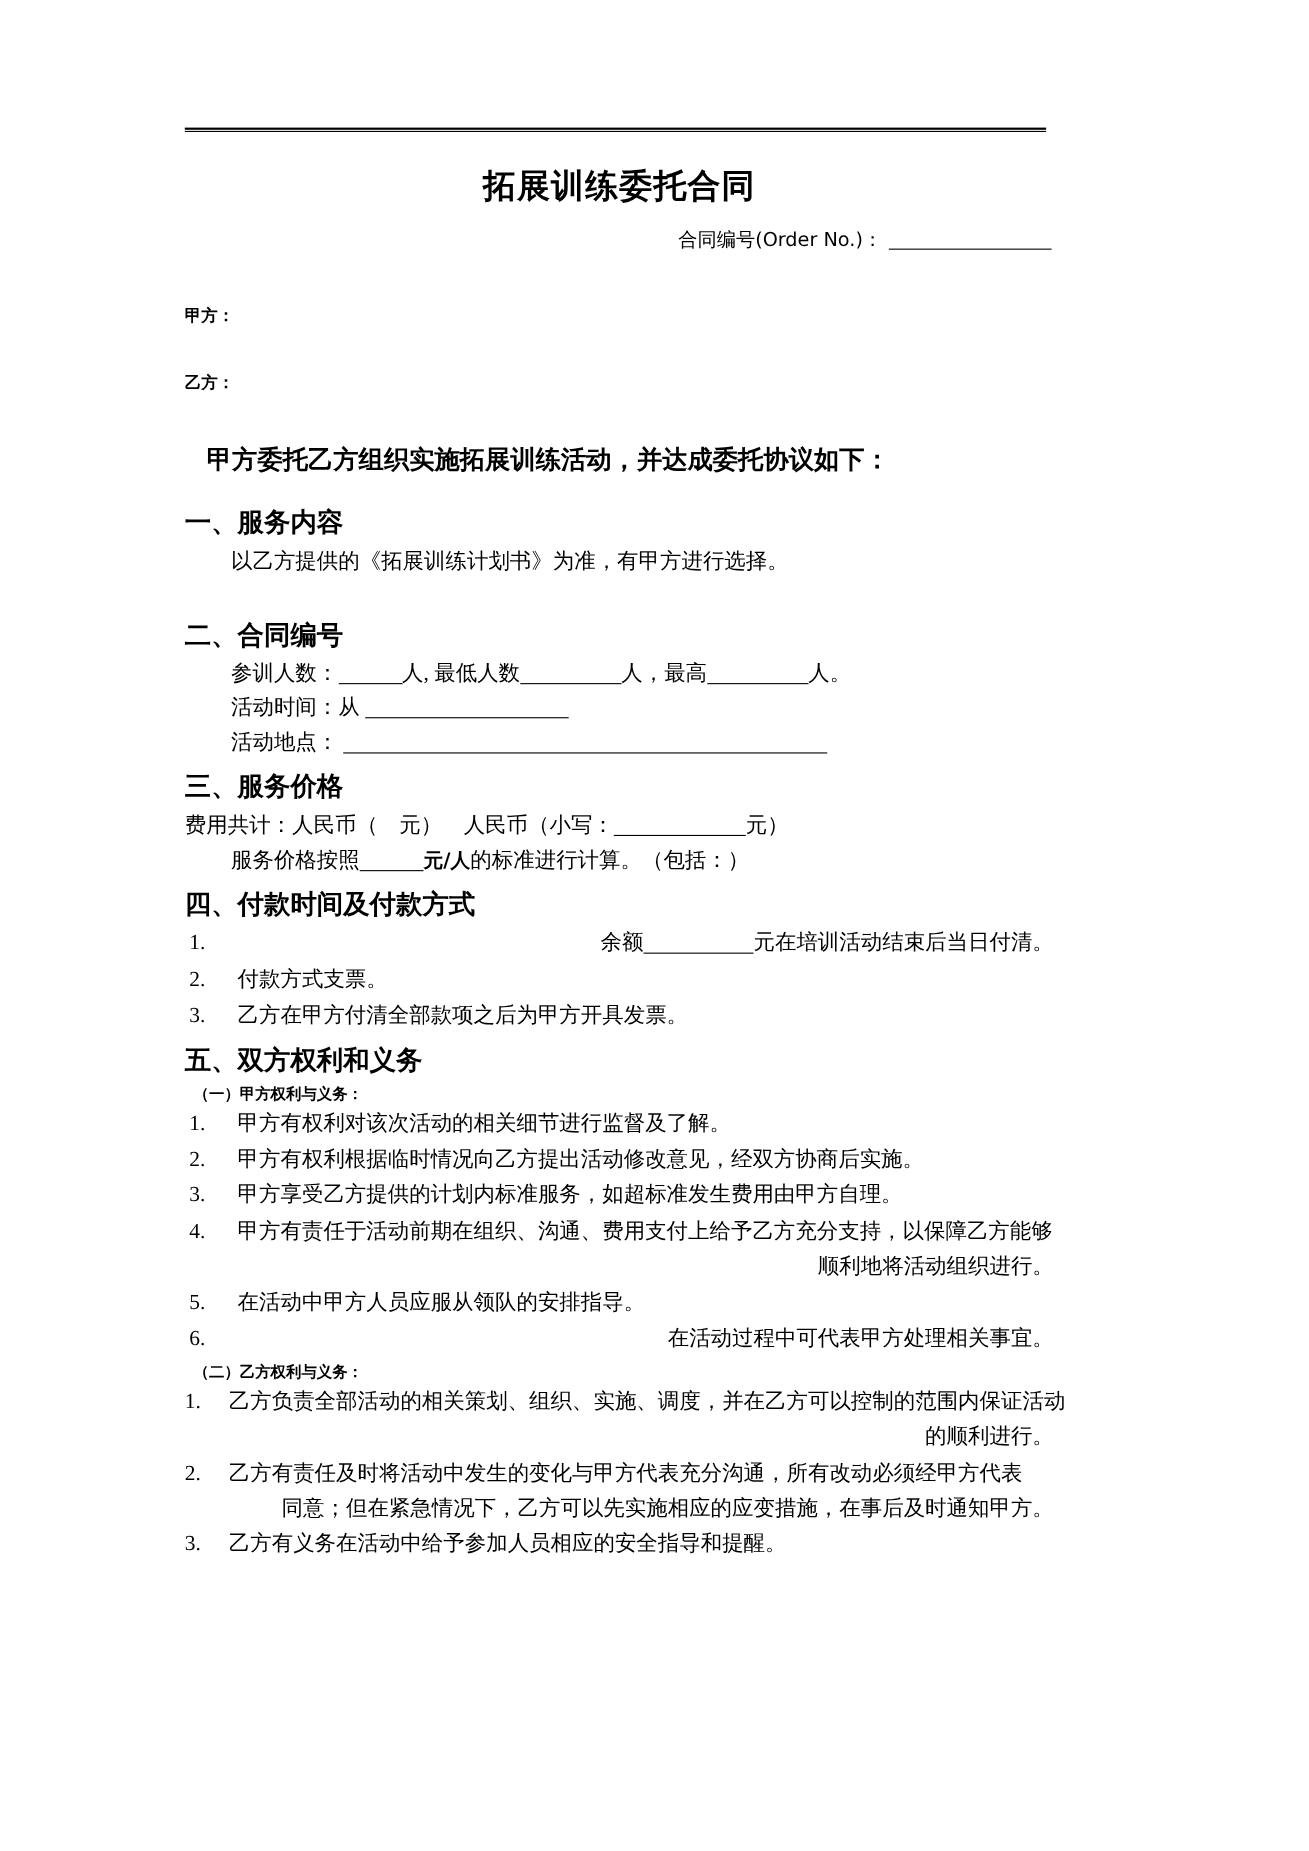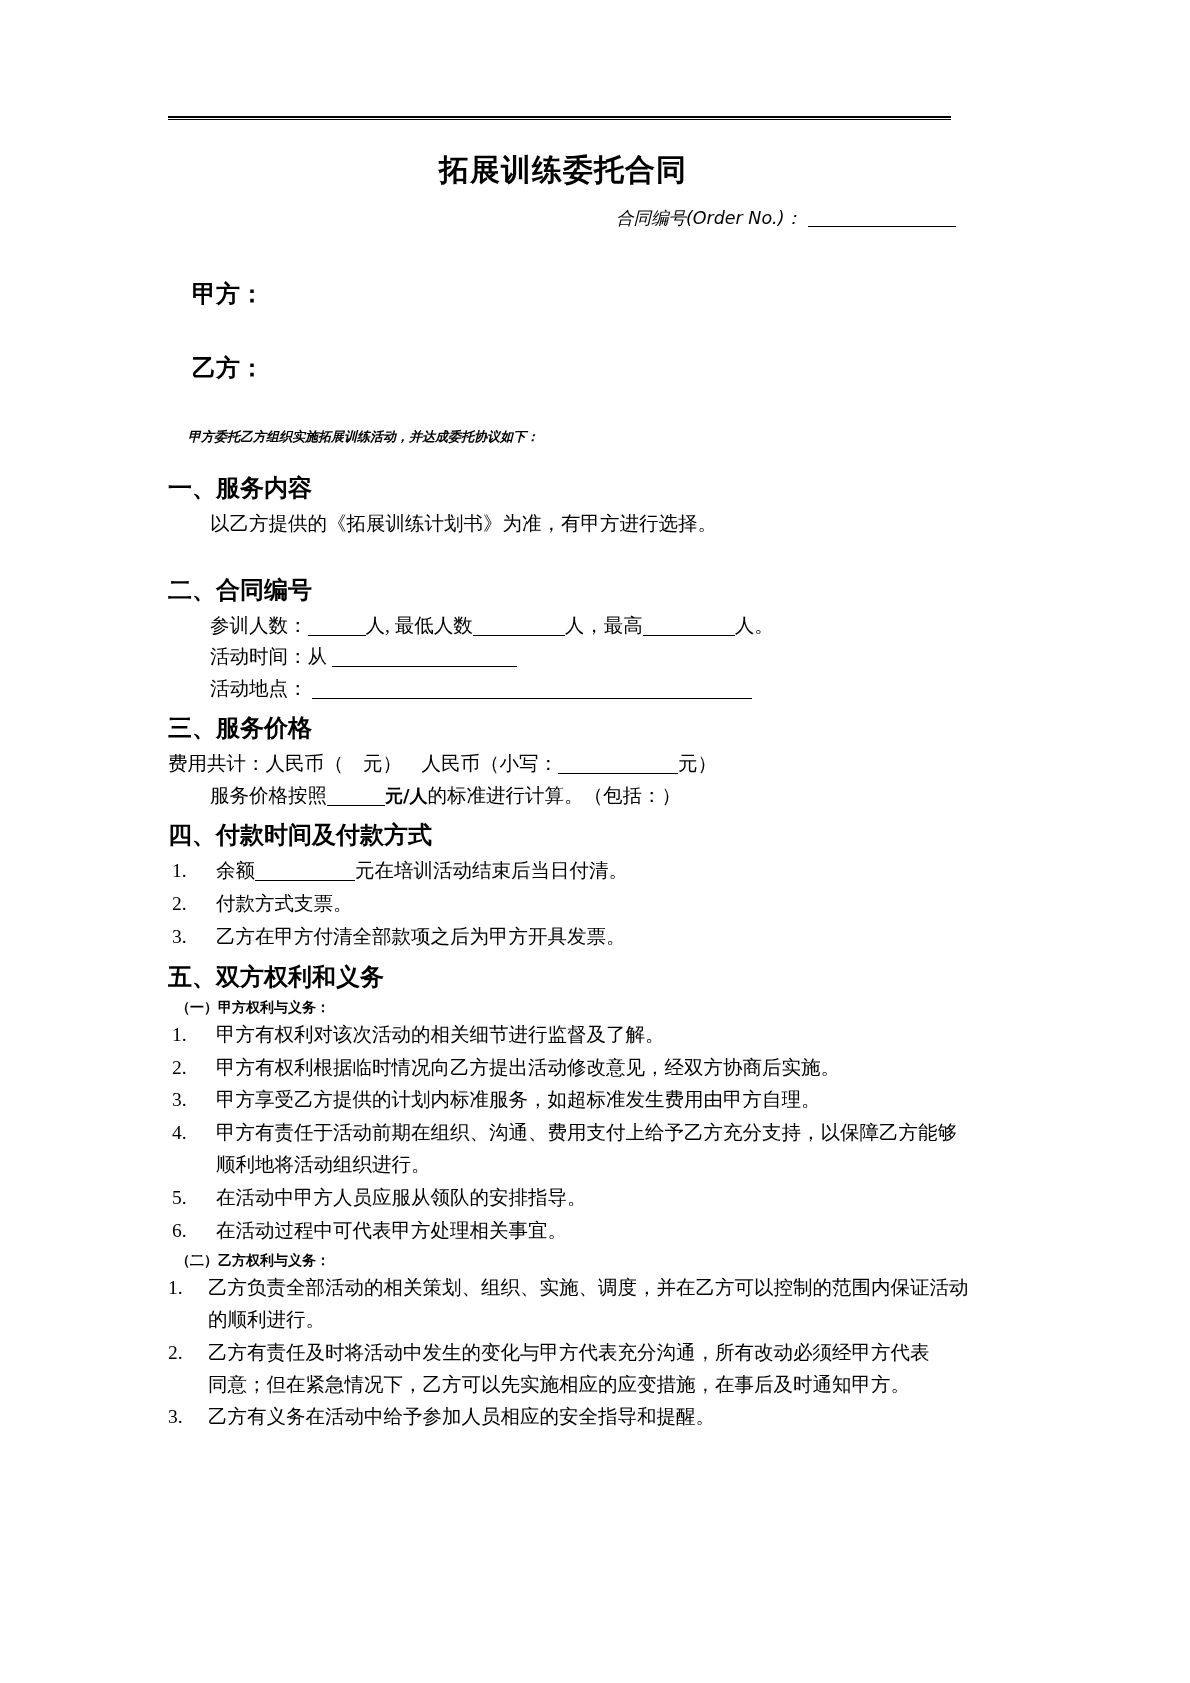--- a/index.html
+++ b/index.html
@@ -47,46 +47,43 @@
     line-height: 1.2;
   }
 
   .order-line {
     margin-top: 18px;
     text-align: right;
     font-family: "DejaVu Sans", "Liberation Sans", sans-serif;
     font-size: 17.5px;
     padding-right: 2px;
     white-space: nowrap;
-    font-style: italic;
   }
   .order-line .blank {
     display: inline-block;
     width: 148px;
     border-bottom: 1.4px solid #000;
     vertical-align: -3px;
     margin-left: 6px;
   }
 
   .party {
     font-family: "DejaVu Sans", "Liberation Sans", sans-serif;
     font-weight: bold;
-    font-size: 24px;
+    font-size: 15px;
     margin-top: 42px;
-    margin-left: 24px;
   }
   .party.first { margin-top: 48px; }
 
   .intro {
     font-family: "DejaVu Sans", "Liberation Sans", sans-serif;
     font-weight: bold;
-    font-size: 13px;
+    font-size: 23px;
     margin-top: 44px;
     padding-left: 20px;
-    font-style: italic;
   }
 
   .sec-head {
     font-family: "DejaVu Sans", "Liberation Sans", sans-serif;
     font-weight: bold;
     font-size: 24px;
     margin-top: 26px;
     margin-bottom: 4px;
   }
   .sec-head.tight { margin-top: 8px; }
@@ -145,20 +142,21 @@
     position: absolute;
     left: 4px;
     top: 0;
     width: 34px;
     font-size: 19.5px;
   }
   .li.narrow { padding-left: 40px; }
   .li.narrow .marker { left: 0; width: 32px; }
   .li .cont {
     display: block;
+    text-align: right;
   }
   .nowrap { white-space: nowrap; }
 
   .spacer-sm { height: 8px; }
 </style>
 </head>
 <body>
 
 <div class="page">
   <div class="content">

